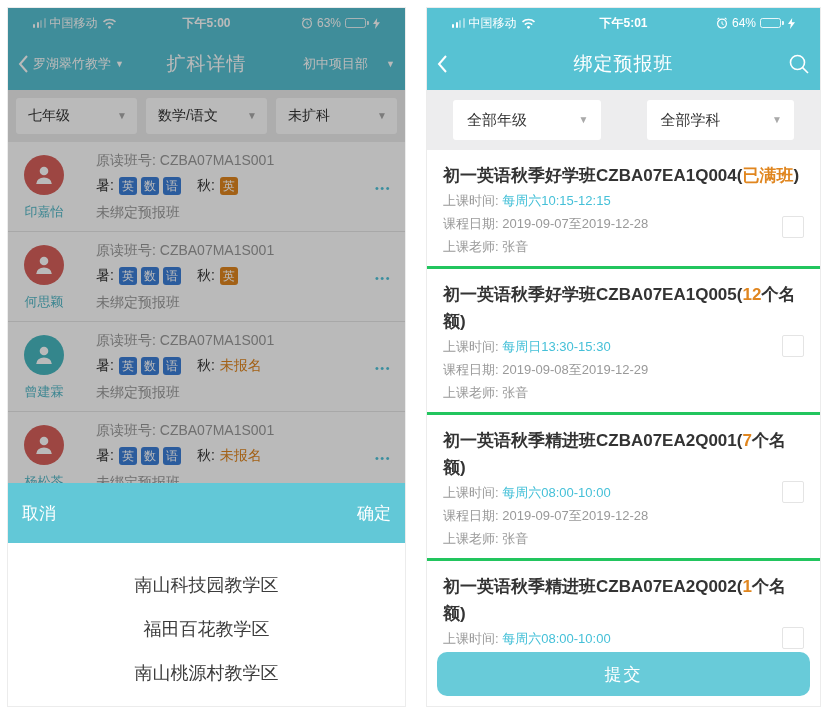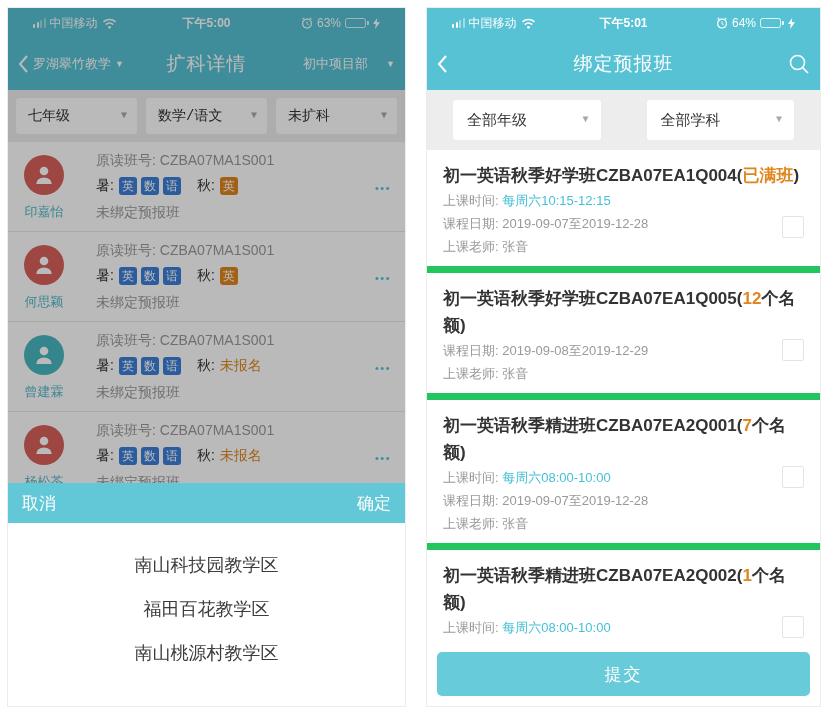--- a/index.html
+++ b/index.html
@@ -29,21 +29,21 @@
   .nav-title { position:absolute; left:0; right:0; top:0; height:52px; display:flex; align-items:center; justify-content:center; font-size:19px; letter-spacing:1px; }
   .nav-left { position:absolute; left:10px; top:0; height:52px; display:flex; align-items:center; gap:4px; }
   .nav-right { position:absolute; right:10px; top:0; height:52px; display:flex; align-items:center; gap:18px; font-size:13px; }
   .nav-region { font-size:13px; max-width:84px; overflow:hidden; white-space:nowrap; display:inline-block; }
   .caret { font-size:9px; line-height:1; }
 
   
   .filterbar { background:#ededee; display:flex; align-items:center; }
   #phone-left .filterbar { height:52px; padding:0 8px; gap:9px; }
   #phone-right .filterbar { height:60px; padding:0 26px; gap:46px; }
-  .select { background:#fff; border-radius:3px; display:flex; align-items:center; justify-content:space-between; color:#333;font-family:Liberation Mono, monospace; }
+  .select { background:#fff; border-radius:3px; display:flex; align-items:center; justify-content:space-between; color:#333; }
   #phone-left .select { flex:1; height:36px; padding:0 10px 0 12px; font-size:14px; }
   #phone-right .select { flex:1; height:40px; padding:0 12px 0 14px; font-size:15px; }
   .select .caret { color:#a9a9a9; font-size:10px; }
 
   
   .stu-row { position:relative; height:90px; background:#fff; border-bottom:1px solid #e7e7e7; }
   .avatar { position:absolute; left:16px; top:13px; width:40px; height:40px; border-radius:50%; display:flex; align-items:center; justify-content:center; }
   .avatar.red { background:#d7605b; } .avatar.teal { background:#48b8c0; }
   .stu-name { position:absolute; left:10px; top:61px; width:52px; text-align:center; color:#55b9c8; font-size:13px; }
   .stu-content { position:absolute; left:88px; top:10px; right:44px; }
@@ -52,34 +52,34 @@
   .stu-line3 { color:#999; font-size:14px; margin-top:9px; }
   .badge { width:18px; height:18px; border-radius:3px; background:#3b7ed8; color:#fff; font-size:12px; display:inline-flex; align-items:center; justify-content:center; margin-right:4px; }
   .badge.orange { background:#e0861f; margin-right:0; }
   .sum-label { margin-right:5px; } .aut-label { margin-left:12px; margin-right:5px; }
   .aut-missing { color:#e0861f; }
   .more-dots { position:absolute; right:14px; top:40px; color:#4fc3d9; font-size:11px; letter-spacing:1.5px; }
 
   
   .dim { position:absolute; left:0; top:0; right:0; height:475px; background:rgba(0,0,0,.27); z-index:5; }
   .sheet { position:absolute; left:0; right:0; top:475px; bottom:0; background:#fff; z-index:6; }
-  .sheet-bar { height:40px; background:#62c8d7; color:#fff; display:flex; align-items:center; justify-content:space-between; padding:0 14px; font-size:17px; }
+  .sheet-bar { height:60px; background:#62c8d7; color:#fff; display:flex; align-items:center; justify-content:space-between; padding:0 14px; font-size:17px; }
   .picker { padding-top:20px; }
   .picker-option { height:44px; line-height:44px; text-align:center; font-size:18px; color:#3c3c3c;font-family:Liberation Serif, serif; }
   .picker-option.selected { background:#e8e5e2; color:#666; }
 
   
   .class-list { background:#fff; }
-  .class-item { position:relative; padding:12px 16px 8px 16px; border-bottom:7px solid #22c55e; background:#fff; }
+  .class-item { position:relative; padding:12px 16px 8px 16px; border-bottom:3px solid #22c55e; background:#fff; }
   .class-title { font-size:17px; font-weight:bold; color:#333; line-height:27px; word-break:break-all; padding-right:2px; }
   .quota-accent { color:#e0861f; }
   .class-field { font-size:13px; line-height:23px; color:#999; }
   .field-teal { color:#45c0d8; }
   .checkbox { position:absolute; right:16px; top:66px; width:22px; height:22px; background:#fff; border:1px solid #e4e4e4; border-radius:2px; }
-  .submit-btn { position:absolute; left:10px; right:10px; bottom:10px; height:44px; background:#68cbd9; border-radius:5px; color:#fff; font-size:17px; display:flex; align-items:center; justify-content:center; z-index:7; letter-spacing:2px; }
+  .submit-btn { position:absolute; left:10px; right:10px; bottom:10px; height:44px; background:#68cbd9; border-radius:10px; color:#fff; font-size:17px; display:flex; align-items:center; justify-content:center; z-index:7; letter-spacing:2px; }
 
   svg { display:block; }
 </style>
 </head>
 <body>
 
 <div class="phone" id="phone-left">
 
   <div class="statusbar">
     <div class="sb-left">
@@ -339,20 +339,21 @@
     <div class="class-item">
       <div class="class-title"><span>初一英语秋季好学班CZBA07EA1Q004</span><span>(</span><span class="quota-accent">已满班</span><span>)</span></div>
       <div class="class-field"><span>上课时间:</span> <span class="field-teal">每周六10:15-12:15</span></div>
       <div class="class-field"><span>课程日期:</span> <span>2019-09-07至2019-12-28</span></div>
       <div class="class-field"><span>上课老师:</span> <span>张音</span></div>
       <div class="checkbox"></div>
     </div>
 
     <div class="class-item">
       <div class="class-title"><span>初一英语秋季好学班CZBA07EA1Q005</span><span>(</span><span class="quota-accent">12</span><span>个名额)</span></div>
+      <div class="class-field"><span>上课时间:</span> <span class="field-teal">每周日13:30-15:30</span></div>
       <div class="class-field"><span>课程日期:</span> <span>2019-09-08至2019-12-29</span></div>
       <div class="class-field"><span>上课老师:</span> <span>张音</span></div>
       <div class="checkbox"></div>
     </div>
 
     <div class="class-item">
       <div class="class-title"><span>初一英语秋季精进班CZBA07EA2Q001</span><span>(</span><span class="quota-accent">7</span><span>个名额)</span></div>
       <div class="class-field"><span>上课时间:</span> <span class="field-teal">每周六08:00-10:00</span></div>
       <div class="class-field"><span>课程日期:</span> <span>2019-09-07至2019-12-28</span></div>
       <div class="class-field"><span>上课老师:</span> <span>张音</span></div>

